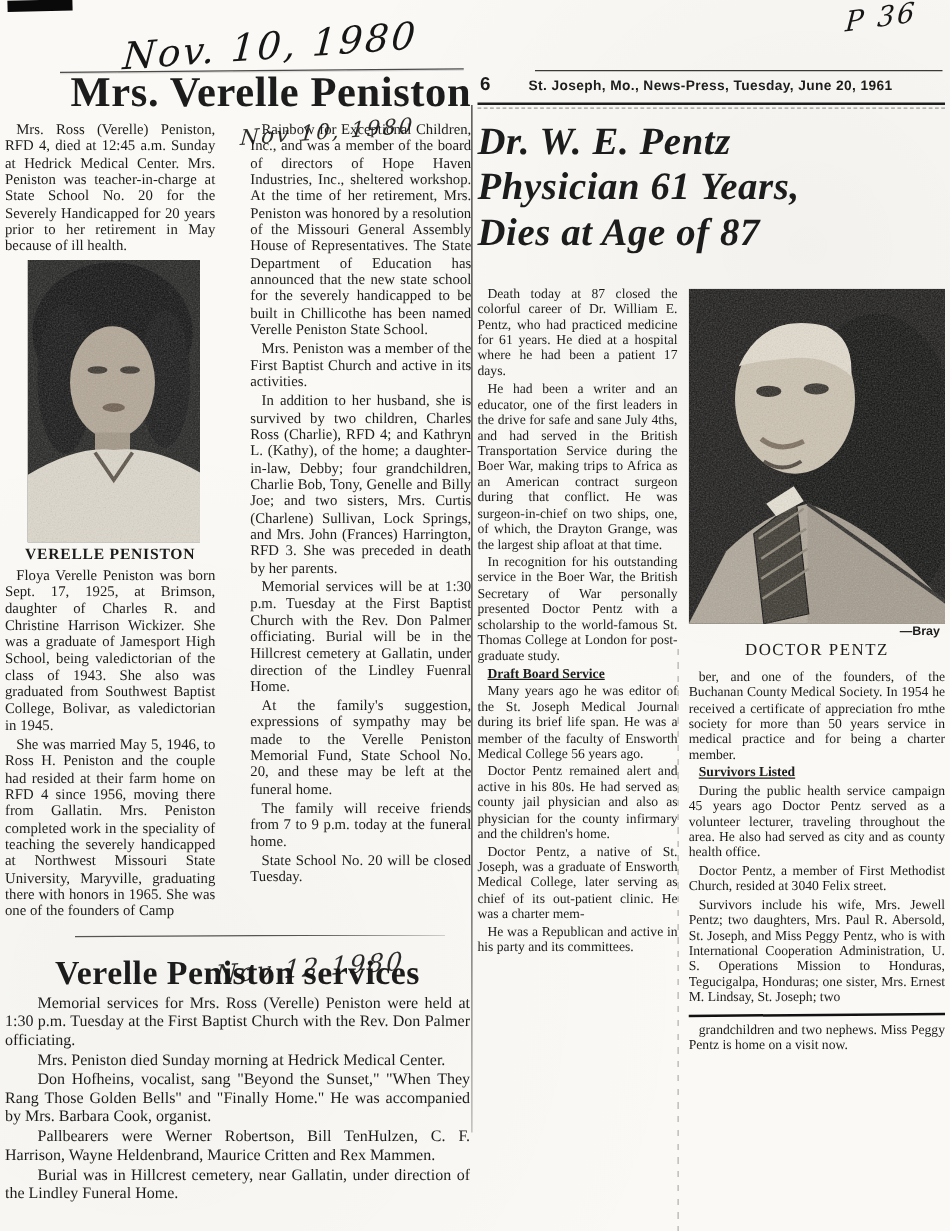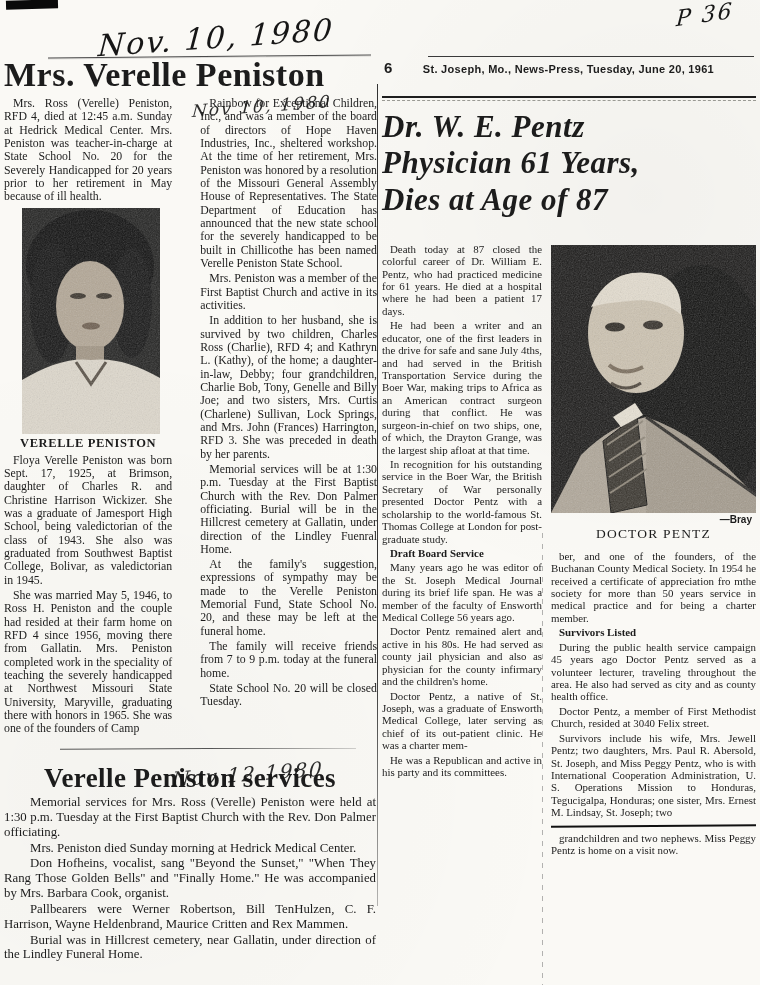--- a/index.html
+++ b/index.html
@@ -25,51 +25,51 @@
   }
   .hand-top{left:98px;top:20px;font-size:30px;}
   .hand-pagemark{left:676px;top:2px;font-size:22px;transform:rotate(-8deg) skewX(-12deg);}
   .hand-headline{left:188px;top:40px;font-size:17px;opacity:.9;}
   .hand-services{left:168px;top:14px;font-size:20px;opacity:.9;}
   .smudge{position:absolute;left:6px;top:0;width:52px;height:9px;background:#0a0a0a;transform:rotate(-1.5deg);}
   
   .article-left{position:absolute;left:4px;top:56px;width:373px;}
   .tear-line{border-top:1px solid #4a4a4a;transform:rotate(-0.5deg);margin:0 6px 1px 44px;box-shadow:0 1px 0 rgba(0,0,0,.12);}
   .article-left h1{
-    margin:1px 0 5px;font-size:34px;font-weight:bold;letter-spacing:.5px;line-height:1;
+    margin:1px 0 5px;font-size:34px;font-weight:bold;letter-spacing:.5px;line-height:1;text-align:right;
   }
   .cols{display:flex;gap:28px;}
   .colL1{width:177px;}
   .colL2{width:186px;}
   .article-left p, .colL2 p{
     margin:0 0 2px;font-size:11.8px;line-height:1.13;text-align:justify;text-indent:9px;
   }
   figure.photo{margin:4px 6px 2px 18px;padding:0;}
   .photo svg{display:block;}
   .caption{font-weight:bold;font-size:12.5px;text-align:center;letter-spacing:.6px;margin:2px 0 3px;}
   
   .article-services{position:absolute;left:4px;top:748px;width:372px;height:234px;overflow:hidden;}
   .article-services::before{content:"";display:block;border-top:1px solid #555;margin:0 20px 1px 56px;transform:rotate(-0.3deg);}
   .article-services h2{margin:16px 0 3px;font-size:27px;text-align:center;letter-spacing:.4px;line-height:1;}
   .services-body p{margin:0 0 1px;font-size:12.8px;line-height:1.16;text-align:justify;text-indent:26px;}
   
   .vrule{position:absolute;left:377px;top:84px;height:822px;width:1px;background:linear-gradient(#333 70%, rgba(51,51,51,.35));}
   .article-right{position:absolute;left:382px;top:56px;width:374px;}
-  .masthead{position:relative;border-bottom:2px solid #1e1e1e;padding:3px 0 19px;font-family:"Liberation Sans", sans-serif;}
+  .masthead{position:relative;border-bottom:2px solid #1e1e1e;padding:3px 0 5px;font-family:"Liberation Sans", sans-serif;}
   .masthead::before{content:"";position:absolute;top:0;left:46px;right:2px;border-top:1.5px solid #3a3a3a;}
   .pageno{font-weight:bold;font-size:15px;margin:0 26px 0 2px;}
   .masthead-text{font-weight:bold;font-size:11px;letter-spacing:.3px;}
   .masthead-underline{border-top:1px dashed #9a9a94;margin-top:2px;}
   .pentz-headline{margin:8px 0 9px;font-size:31px;font-weight:bold;font-style:italic;line-height:1.17;letter-spacing:.5px;}
   .pentz-headline span{display:block;}
   .rcols{display:flex;gap:9px;margin-top:25px;}
   .rcol1{width:160px;}
   .rcol2{width:205px;}
   .rcol1 p,.rcol2 p{margin:0 0 2px;font-size:10.9px;line-height:1.14;text-align:justify;text-indent:8px;}
-  .subhead{font-weight:bold;font-size:12px;margin:5px 0 2px;text-indent:0;}
+  .subhead{font-weight:bold;font-size:12px;margin:5px 0 2px;text-indent:0;text-decoration:underline;}
   .credit{font-family:"Liberation Sans", sans-serif;font-weight:bold;font-size:10px;text-align:right;margin:1px 4px 0 0;}
   .rcol2 .caption{letter-spacing:1.2px;font-weight:normal;font-size:13.5px;margin:1px 0 8px;}
   .final-rule{border-top:2px solid #111;margin:6px 0 5px;transform:rotate(-0.4deg);}
   .colrule{position:absolute;left:160px;top:290px;height:540px;width:1px;
     background:repeating-linear-gradient(#777 0 5px, transparent 5px 11px);opacity:.55;}
 </style>
 </head>
 <body>
 
 <div class="scan">

